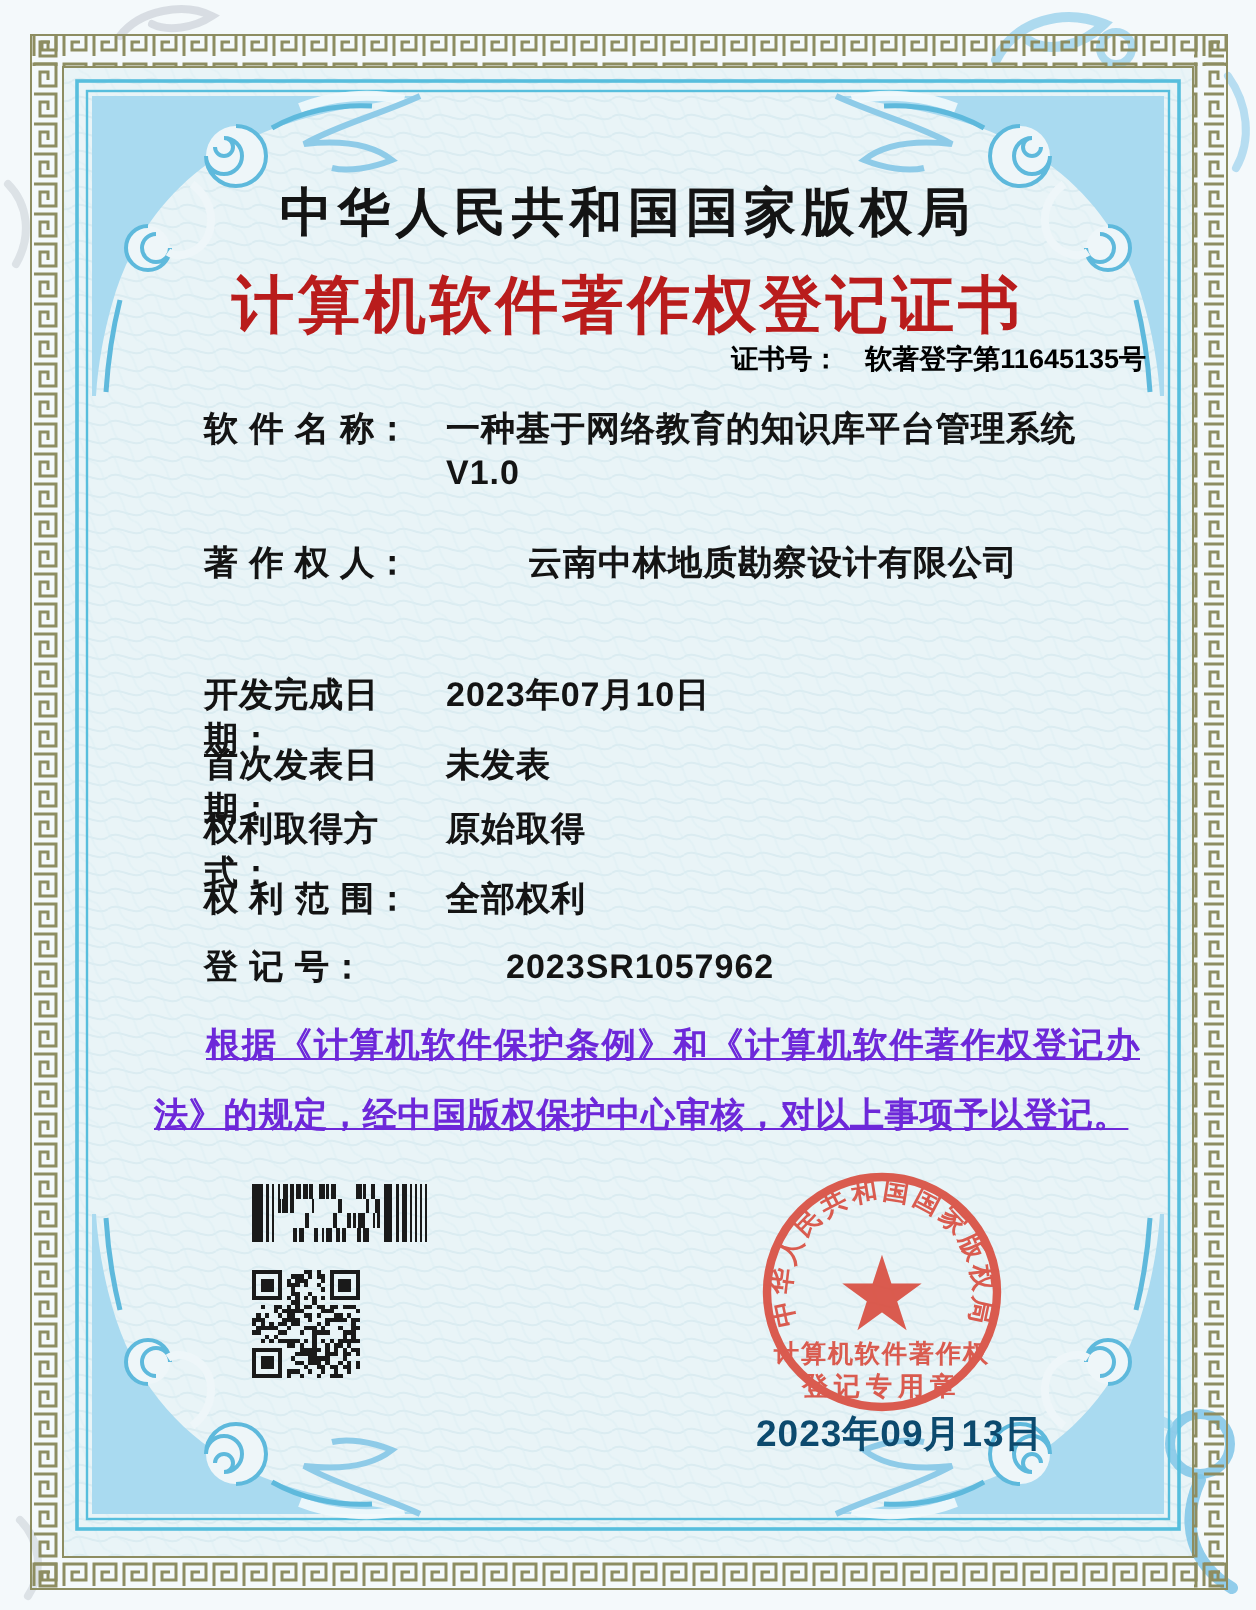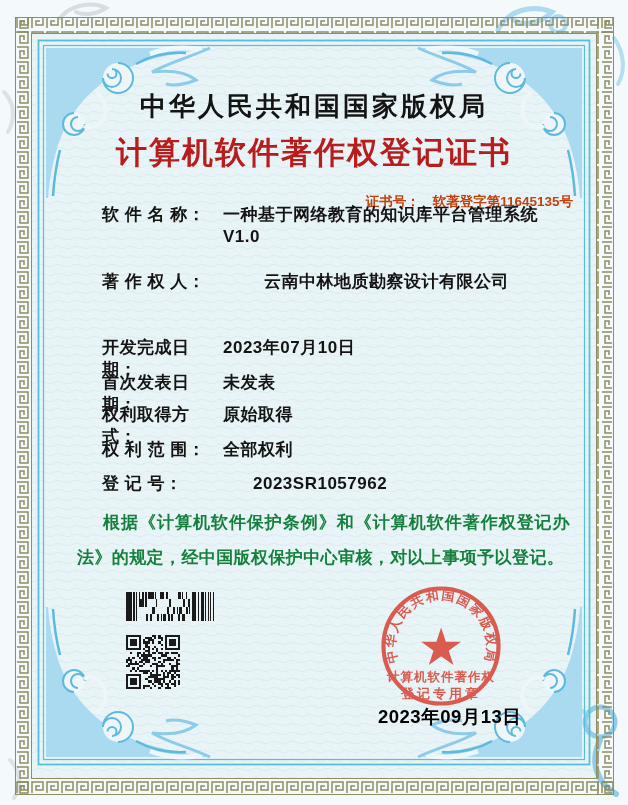--- a/index.html
+++ b/index.html
@@ -23,61 +23,61 @@
     letter-spacing:3px;color:#141414;
   }
   .main-title{
     position:absolute;left:0;right:0;top:134px;
     text-align:center;
     font-family:"Liberation Serif",serif;
     font-weight:bold;font-size:31px;line-height:38px;
     letter-spacing:2px;color:#b91c1c;
   }
   .certno{
-    position:absolute;right:55px;top:193px;
+    position:absolute;right:55px;top:171px;
     font-size:13.5px;font-weight:bold;line-height:18px;
-    color:#c2410c;
+    color:#000000;
   }
   .certno .v{margin-left:13px;}
 
   .row{
     position:absolute;left:77px;
     display:flex;align-items:flex-start;
     font-size:17px;font-weight:bold;line-height:22px;color:#141414;
     letter-spacing:0.5px;
   }
   .row .lbl{width:121px;flex:none;margin-left:25px;}
   .row .val{max-width:380px;}
   .r1{top:204px;} .r2{top:271px;gap:41px;} .r3{top:337px;}
   .r4{top:372px;} .r5{top:404px;} .r6{top:439px;} .r7{top:473px;gap:30px;}
 
   .statement{
     position:absolute;left:77px;top:505px;width:493px;
     font-size:17px;font-weight:bold;line-height:35px;
-    text-align:justify;text-indent:26px;letter-spacing:0.4px;color:#15803d;
+    text-align:justify;text-indent:26px;letter-spacing:0.4px;color:#6d28d9;text-decoration:underline;
   }
 
   .barcode{position:absolute;left:126px;top:592px;width:89px;height:29px;}
   .qrcode{position:absolute;left:126px;top:635px;width:54px;height:54px;}
   .barcode rect,.qrcode rect{fill:#1a1a1a;}
 
   .seal{
     position:absolute;left:368px;top:576px;width:146px;height:146px;
     z-index:3;mix-blend-mode:multiply;opacity:0.9;pointer-events:none;
   }
   .seal text{fill:#d84a3c;font-weight:bold;text-anchor:middle;}
   .seal .arc{font-size:13px;letter-spacing:1.8px;font-family:"Liberation Serif",serif;}
   .seal .star{font-size:46px;}
   .seal .l1{font-size:12.5px;letter-spacing:1px;}
   .seal .l2{font-size:13px;letter-spacing:3px;}
 
   .issue-date{
     position:absolute;left:378px;top:704px;z-index:2;
     font-size:18.5px;font-weight:bold;line-height:26px;
-    letter-spacing:0.5px;color:#000000;
+    letter-spacing:0.5px;color:#0c4a6e;
   }
 </style>
 </head>
 <body>
 
 <div class="page">
 
   <svg class="deco" width="628" height="805" viewBox="0 0 628 805" aria-hidden="true">
     <defs>
       <pattern id="meanderH" width="15" height="15" patternUnits="userSpaceOnUse">

